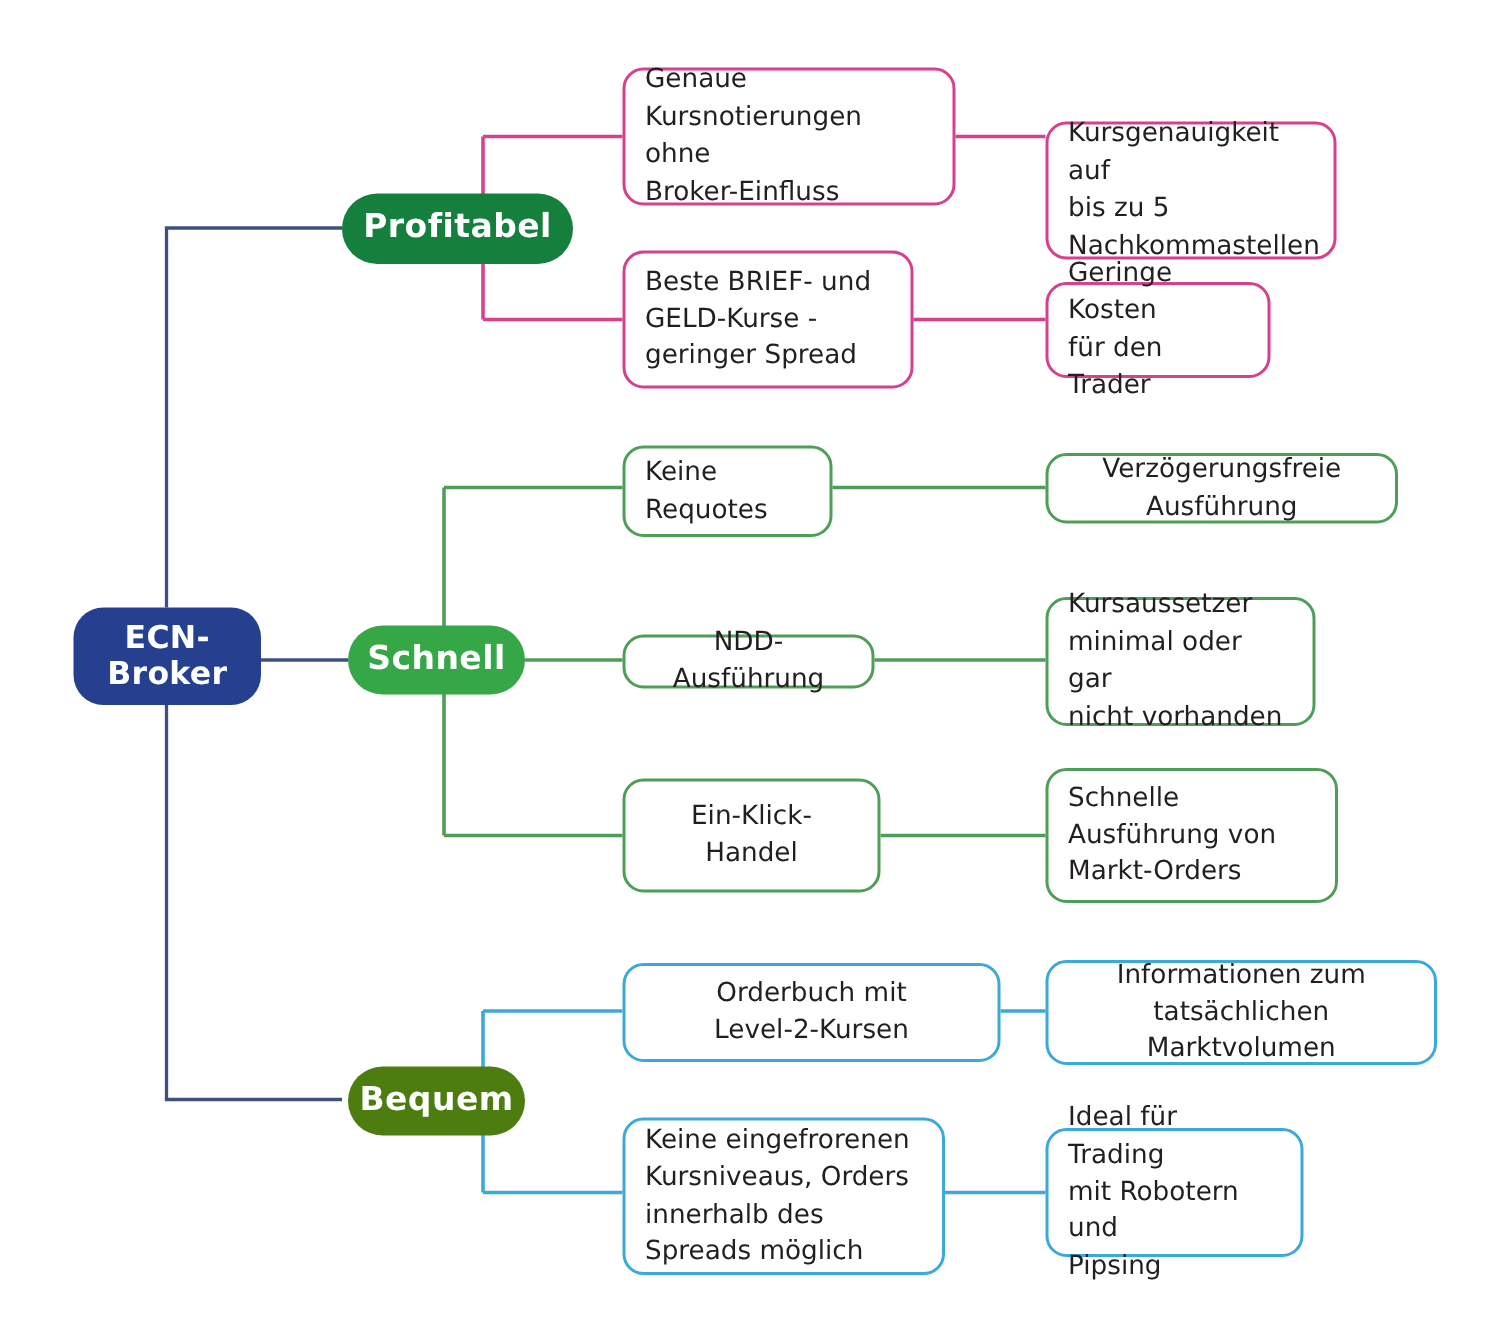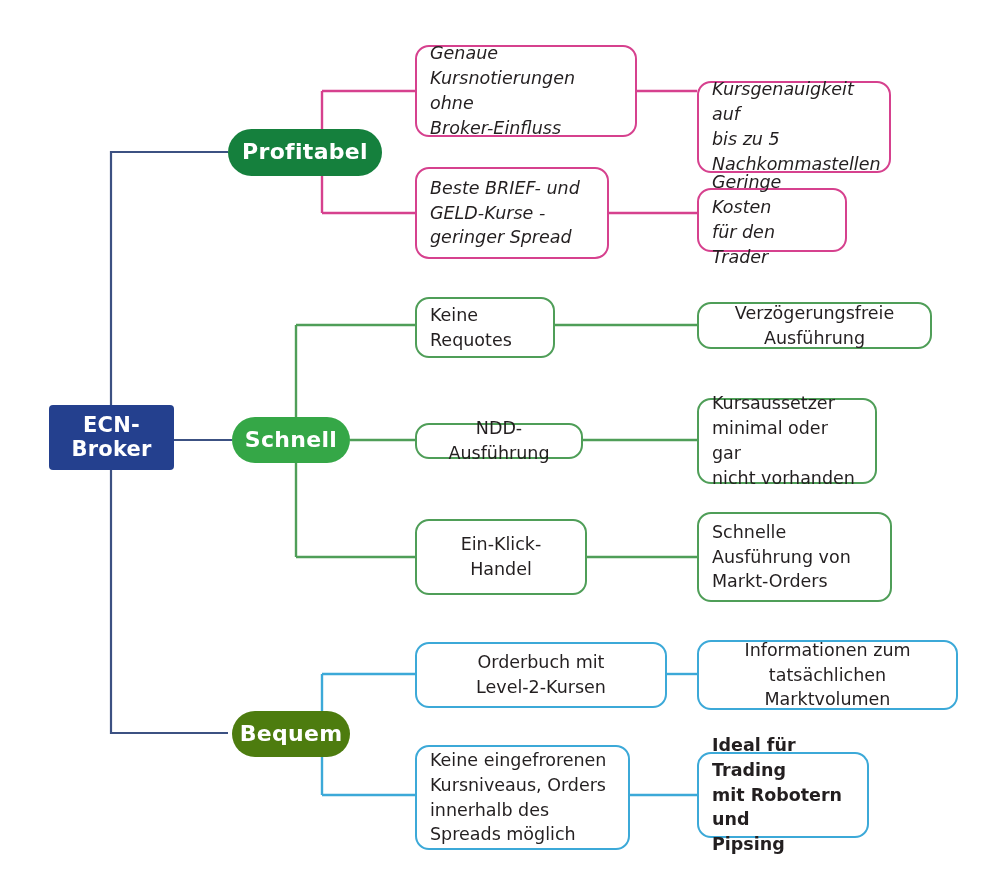--- a/index.html
+++ b/index.html
@@ -32,21 +32,21 @@
     justify-content: center;
     text-align: center;
     color: #ffffff;
     font-weight: bold;
     border-radius: 999px;
     box-sizing: border-box;
     line-height: 1.12;
     z-index: 3;
   }
   .pill.root {
-    border-radius: 4px;
+    border-radius: 20px;
     font-size: 21px;
     letter-spacing: .2px;
   }
   .pill.branch {
     font-size: 22px;
     letter-spacing: .3px;
   }
 
   
   .box {
@@ -61,21 +61,21 @@
     z-index: 2;
     color: #231f20;
     font-size: 17.5px;
     line-height: 1.42;
     padding: 6px 13px;
     white-space: pre-line;
   }
   .box.center { justify-content: center; text-align: center; }
   .box.left   { justify-content: flex-start; text-align: left; }
 
-  .pink  { border-color: #d6418e; font-style: italic; }
+  .pink  { border-color: #d6418e; }
   .green { border-color: #4f9e58; }
   .cyan  { border-color: #3ca9d8; }
 </style>
 </head>
 <body>
 
 <div id="canvas">
 
   <svg id="wires" viewBox="0 0 1000 884" xmlns="http://www.w3.org/2000/svg">
 
@@ -162,17 +162,17 @@
 
   <div class="box cyan center" style="left:697px; top:640px; width:261px; height:70px;">Informationen zum
 tatsächlichen
 Marktvolumen</div>
 
   <div class="box cyan left" style="left:415px; top:745px; width:215px; height:105px;">Keine eingefrorenen
 Kursniveaus, Orders
 innerhalb des
 Spreads möglich</div>
 
-  <div class="box cyan left" style="left:697px; top:752px; width:172px; height:86px;font-weight:bold;">Ideal für Trading
+  <div class="box cyan left" style="left:697px; top:752px; width:172px; height:86px;">Ideal für Trading
 mit Robotern und
 Pipsing</div>
 
 </div>
 
 </body></html>

